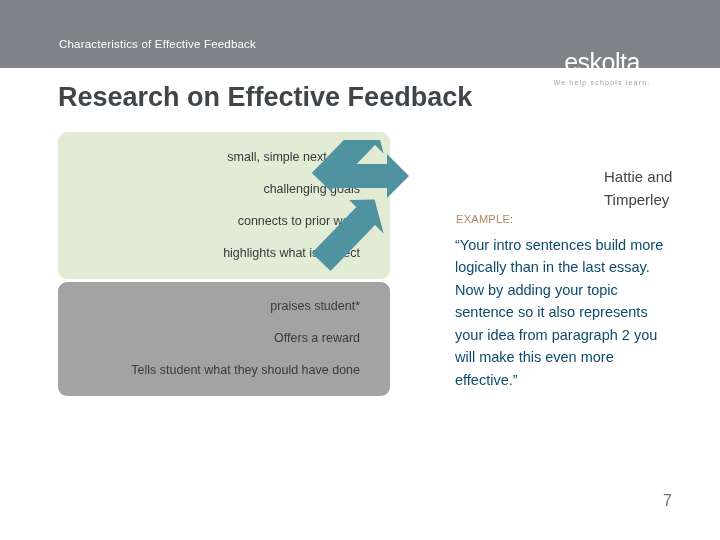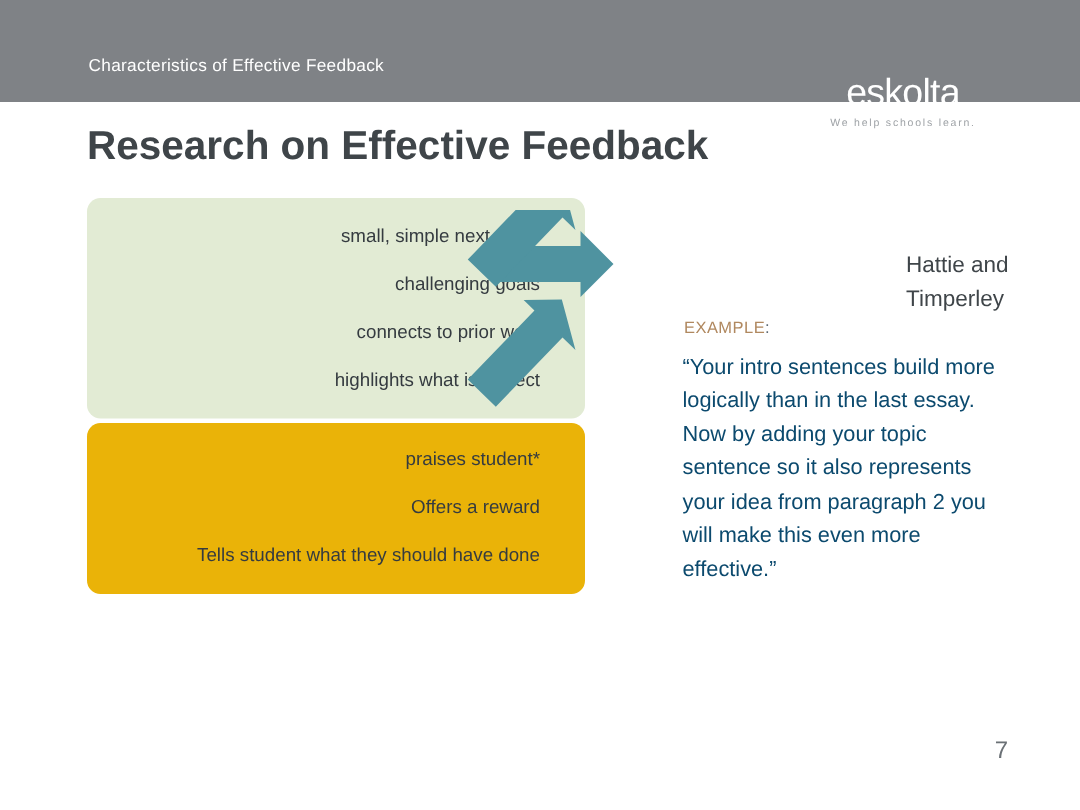--- a/index.html
+++ b/index.html
@@ -73,21 +73,21 @@
     top: 132px;
     width: 332px;
   }
   .band {
     border-radius: 9px;
     box-sizing: border-box;
     padding: 13px 30px 13px 16px;
   }
   .band.green  { background: #e2ebd4; }
   .band.cream  { background: #fbf4e2; }
-  .band.pink   { background: #eab308; }
+  .band.pink   { background: #a3a3a3; }
   .band-line {
     font-size: 12.5px;
     color: #353b40;
     text-align: right;
     line-height: 1.45;
     margin: 0 0 14px 0;
   }
   .band-line:last-child { margin-bottom: 0; }
   .band.green { padding-top: 16px; padding-bottom: 16px; }
   .band.cream { margin-top: 3px; padding-top: 15px; padding-bottom: 15px; }

